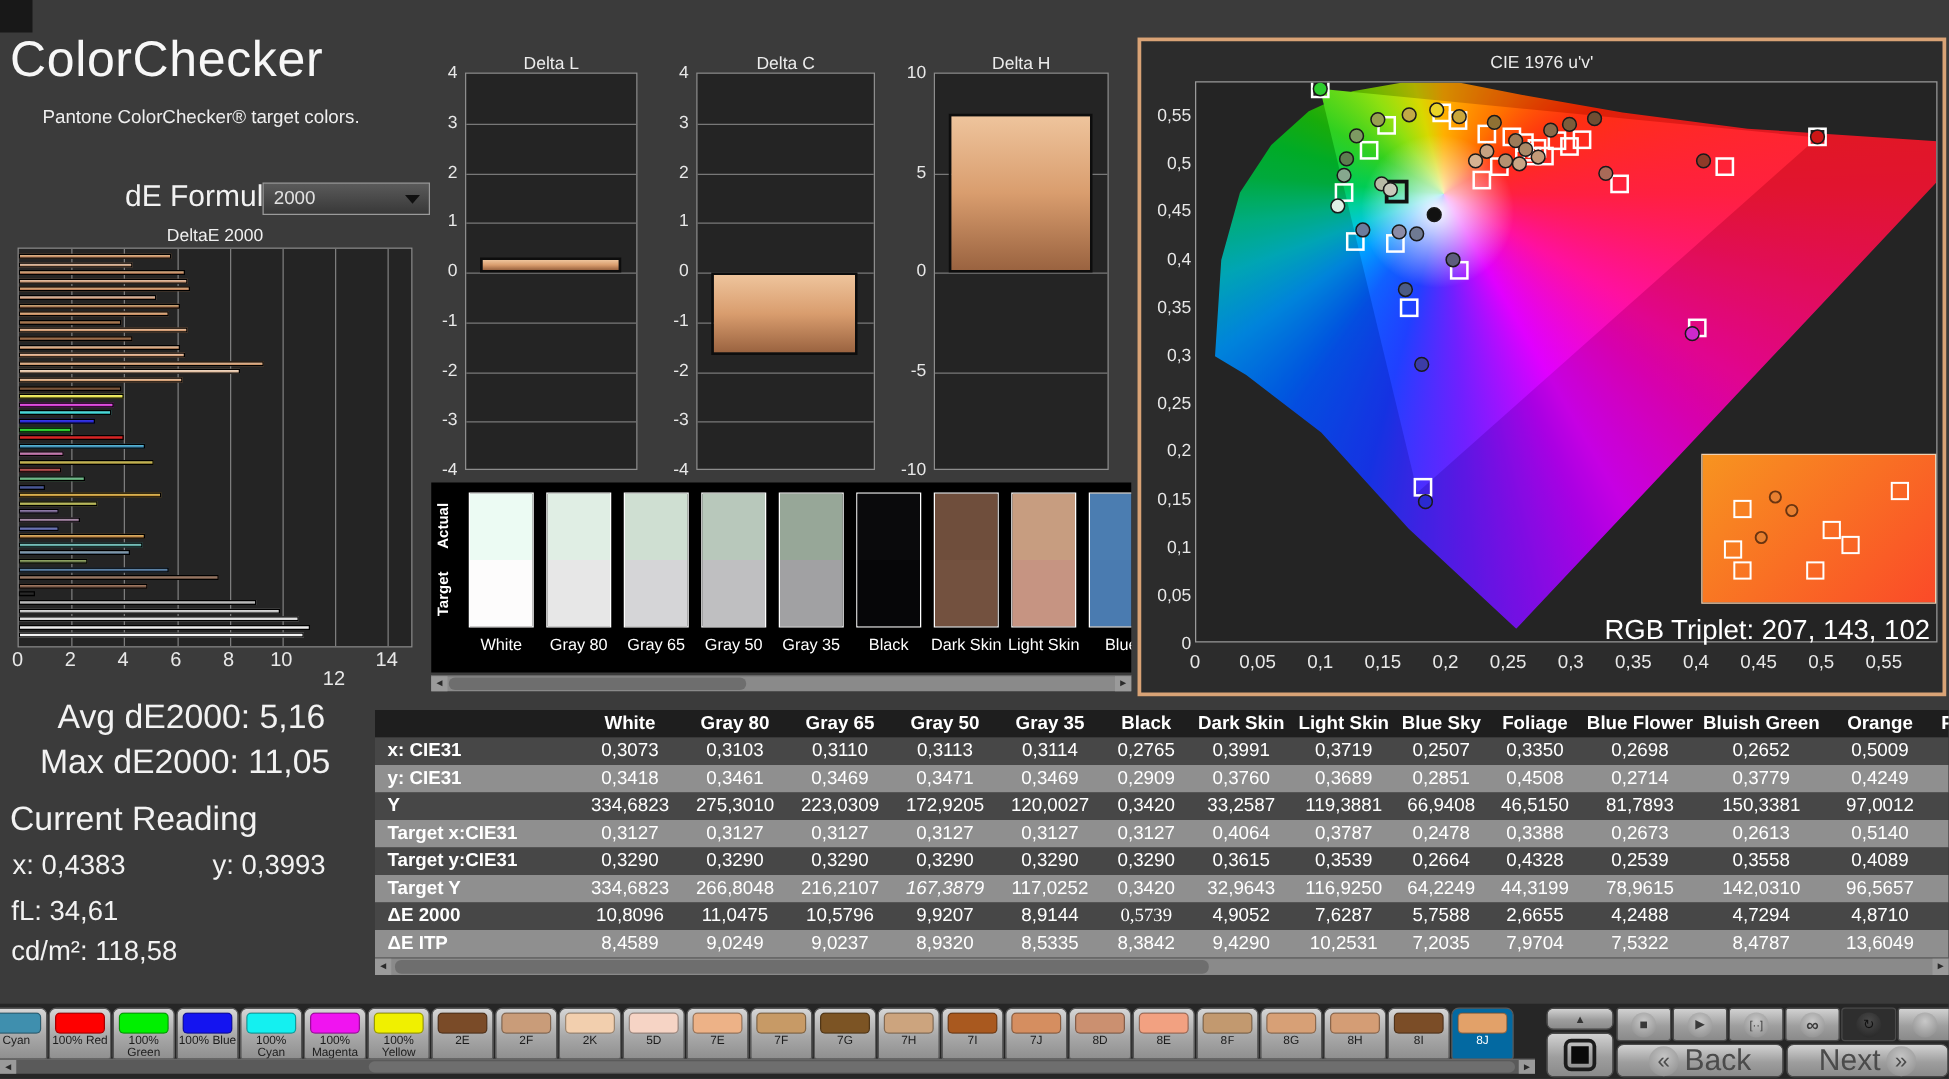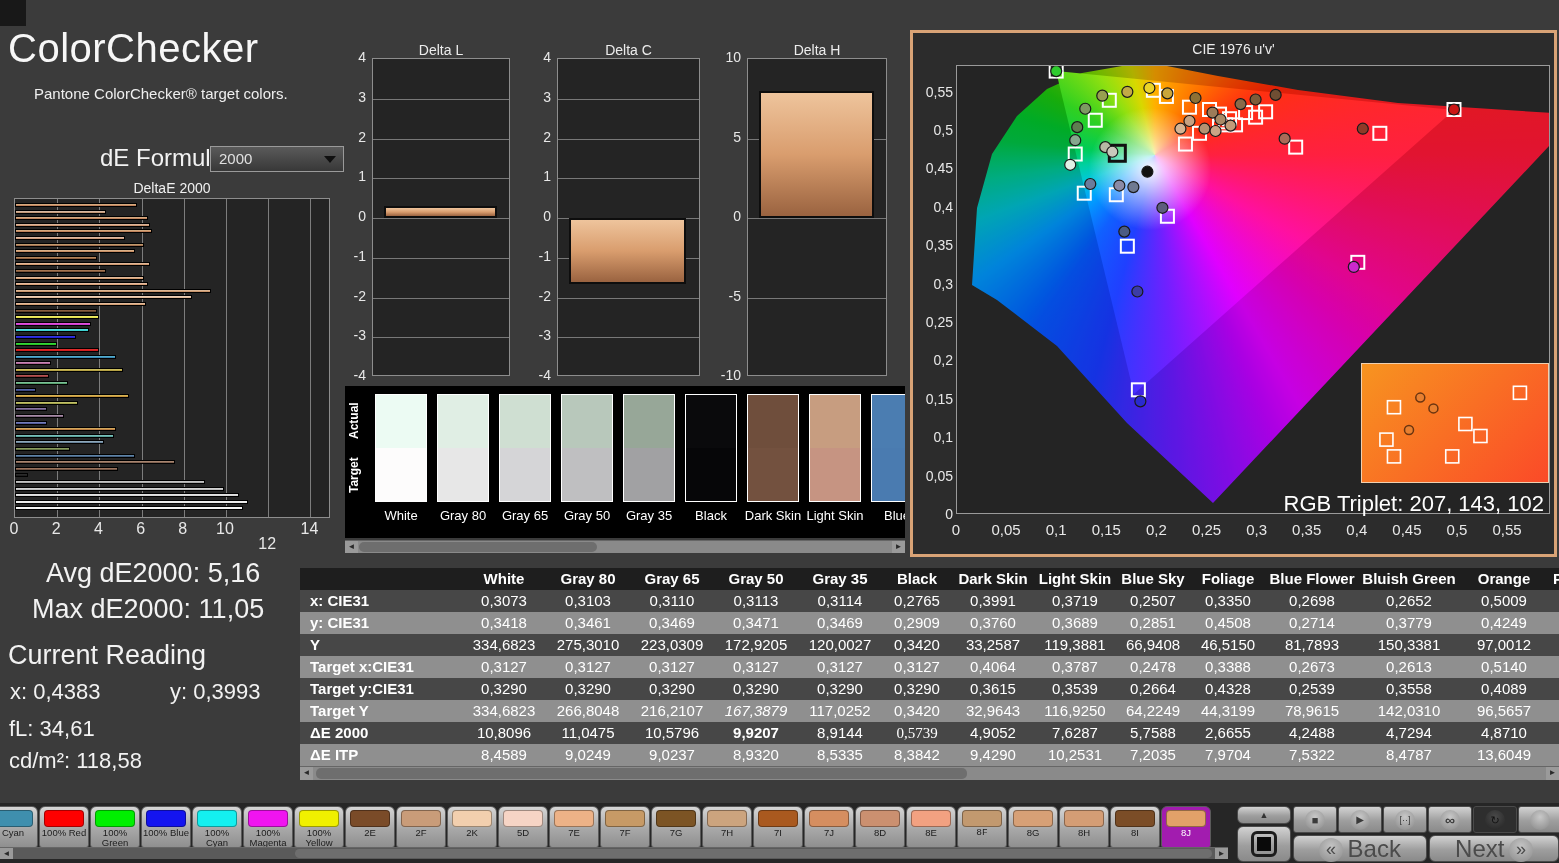--- a/index.html
+++ b/index.html
@@ -87,21 +87,21 @@
   .trow.light { background:#8f8f8f; }
   .tcell { flex:none; text-align:center; overflow:hidden; color:#fff; }
   .tlabel { flex:none; width:162px; font-weight:bold; text-align:left; padding-left:10px; color:#fff; }
   #table-scrollbar { left:300px; top:766px; width:1259px; height:14px; }
 
   
   #toolbar-bg { left:0; top:803px; width:1559px; height:60px; background:#262626; }
   .patch-btn { position:absolute; top:3px; width:50px; height:42px; border-radius:6px 6px 3px 3px;
     background:linear-gradient(180deg,#d6d6d6,#a8a8a8 55%,#8f8f8f); border:1px solid #5a5a5a;
     cursor:pointer; text-align:center; }
-  .patch-btn.sel { background:#a21caf; }
+  .patch-btn.sel { background:#0369a1; }
   .patch-btn .sw { margin:3px auto 0; width:40px; height:17px; border-radius:4px; border:1px solid rgba(0,0,0,.35); }
   .patch-btn .lb { font-size:9.5px; line-height:10px; color:#1c1c1c; margin-top:1px; }
   .patch-btn.sel .lb { color:#fff; }
   #toolbar-scrollbar { left:0; top:847px; width:1228px; height:12px; }
   .ctrl-btn { position:absolute; background:linear-gradient(180deg,#d2d2d2,#9e9e9e 55%,#8a8a8a);
     border:1px solid #4a4a4a; border-radius:6px; cursor:pointer; text-align:center; }
   .ctrl-btn.dark { background:#2e2e2e; }
   .circle-ic { display:inline-block; width:20px; height:20px; border-radius:50%;
     background:radial-gradient(circle at 50% 35%,#c8c8c8,#888); color:#3a3a3a;
     font-size:11px; line-height:20px; margin-top:3px; }
@@ -545,21 +545,21 @@
       <div class="tcell" style="width: 92px;">78,9615</div>
       <div class="tcell" style="width: 102px;">142,0310</div>
       <div class="tcell" style="width: 88px;">96,5657</div>
       <div class="tcell" style="width: 70px;">39,506</div>
     </div>
     <div class="trow dark">
       <div class="tlabel">ΔE 2000</div>
       <div class="tcell" style="width: 84px;">10,8096</div>
       <div class="tcell" style="width: 84px;">11,0475</div>
       <div class="tcell" style="width: 84px;">10,5796</div>
-      <div class="tcell" style="width: 84px; font-weight: bold;">9,9207</div>
+      <div class="tcell" style="width: 84px;">9,9207</div>
       <div class="tcell" style="width: 84px;">8,9144</div>
       <div class="tcell" style="width: 70px; font-family: Liberation Serif, serif;">0,5739</div>
       <div class="tcell" style="width: 82px;">4,9052</div>
       <div class="tcell" style="width: 82px;">7,6287</div>
       <div class="tcell" style="width: 74px;">5,7588</div>
       <div class="tcell" style="width: 76px;">2,6655</div>
       <div class="tcell" style="width: 92px;">4,2488</div>
       <div class="tcell" style="width: 102px;">4,7294</div>
       <div class="tcell" style="width: 88px;">4,8710</div>
       <div class="tcell" style="width: 70px;">1,5267</div>

